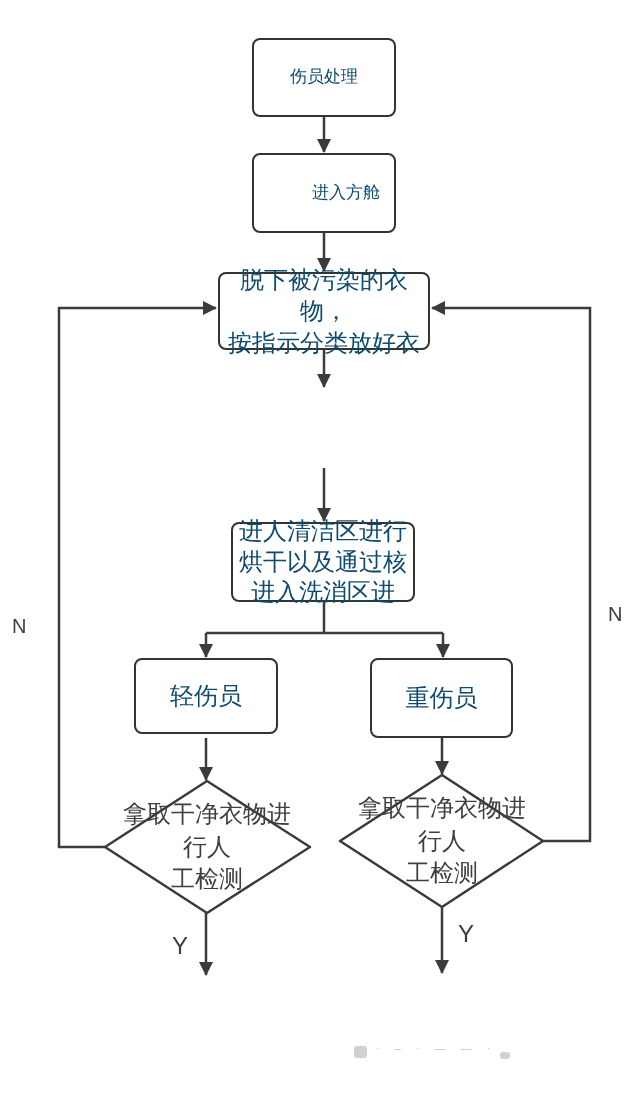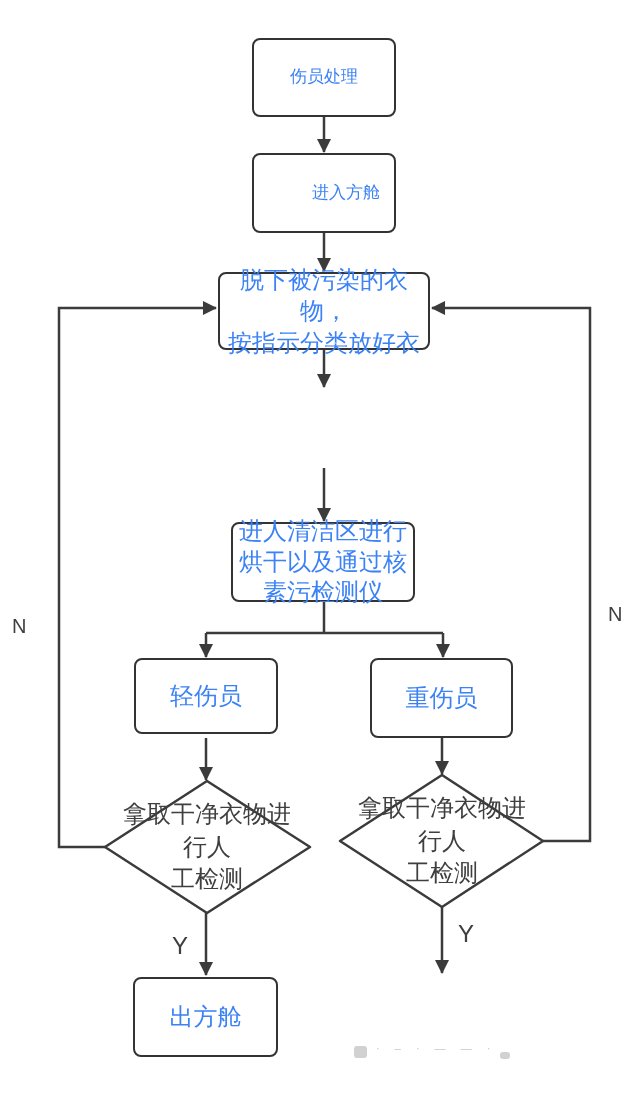--- a/index.html
+++ b/index.html
@@ -17,21 +17,21 @@
   .node{
     position:absolute;
     box-sizing:border-box;
     background:#ffffff;
     border:2.5px solid #333333;
     border-radius:8px;
     display:flex;align-items:center;justify-content:center;
     text-align:center;
     white-space:pre-line;
     line-height:1.32;
-    color:#3b82f6;
+    color:#0c4a6e;
   }
   .dtext{
     position:absolute;
     display:flex;align-items:center;justify-content:center;
     text-align:center;
     white-space:pre-line;
     line-height:1.35;
     color:#3f3f3f;
   }
   .edge-label{position:absolute;color:#3f3f3f;}
@@ -83,33 +83,32 @@
   <div class="node f17" style="left:252px;top:38px;width:144px;height:79px;">伤员处理</div>
 
   <div class="node f17" style="left:252px;top:153px;width:144px;height:80px;padding-left:44px;">进入方舱</div>
 
   <div class="node f19" style="left:218px;top:272px;width:212px;height:78px;">脱下被污染的衣物，
 按指示分类放好衣</div>
 
 
   <div class="node f19" style="left:231px;top:522px;width:184px;height:80px;line-height:1.28;">进人清洁区进行
 烘干以及通过核
-素污检测仪</div>
+进入洗消区进</div>
 
   <div class="node f19" style="left:134px;top:658px;width:144px;height:76px;">轻伤员</div>
 
   <div class="node f19" style="left:370px;top:658px;width:143px;height:80px;">重伤员</div>
 
   <div class="dtext f19" style="left:115px;top:812px;width:184px;height:70px;">拿取干净衣物进行人
 工检测</div>
 
   <div class="dtext f19" style="left:350px;top:806px;width:184px;height:70px;">拿取干净衣物进行人
 工检测</div>
 
-  <div class="node f19" style="left:133px;top:977px;width:145px;height:80px;">出方舱</div>
 
 
   <div class="edge-label f20" style="left:12px;top:615px;">N</div>
 
   <div class="edge-label f20" style="left:608px;top:603px;">N</div>
 
   <div class="edge-label f19" style="left:172px;top:932px;">Y</div>
 
   <div class="edge-label f19" style="left:458px;top:920px;">Y</div>
 

